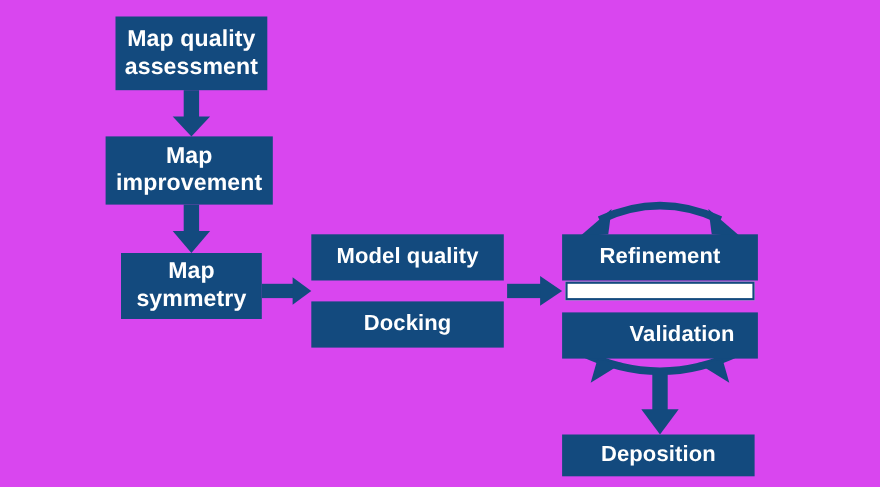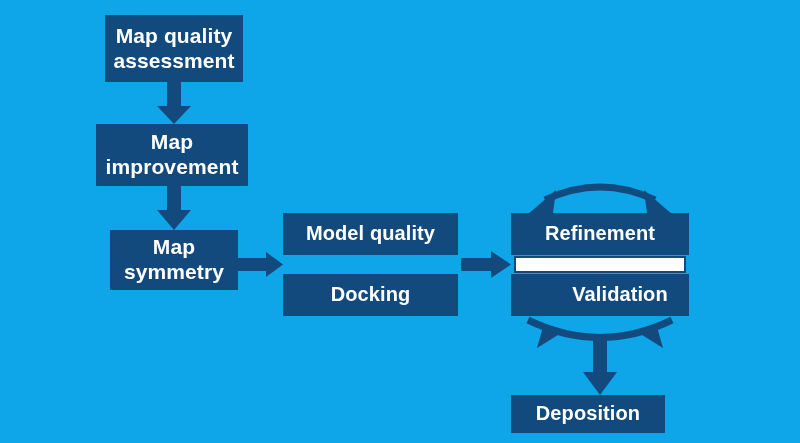--- a/index.html
+++ b/index.html
@@ -7,21 +7,21 @@
     padding: 0;
     background: #ffffff;
   }
   body {
     font-family: "Liberation Sans", sans-serif;
   }
   #canvas {
     position: relative;
     width: 800px;
     height: 443px;
-    background: #0ea5e9;
+    background: #d946ef;
     overflow: hidden;
   }
   .node {
     position: absolute;
     background: #134A7E;
     color: #ffffff;
     display: flex;
     align-items: center;
     justify-content: center;
     text-align: center;
@@ -36,22 +36,22 @@
     width: 100%;
     white-space: pre-line;
   }
   
   #node-map-quality   { left:105px; top:15px;  width:138px; height:67px;  font-size:21px; }
   #node-map-improve   { left:96px;  top:124px; width:152px; height:62px;  font-size:21px; }
   #node-map-symmetry  { left:110px; top:230px; width:128px; height:60px;  font-size:21px; }
   #node-model-build   { left:283px; top:213px; width:175px; height:42px;  font-size:20px; }
   #node-docking       { left:283px; top:274px; width:175px; height:42px;  font-size:20px; }
   #node-refinement    { left:511px; top:213px; width:178px; height:42px;  font-size:20px; }
-  #node-validation    { left:511px; top:274px; width:178px; height:42px;  font-size:20px;padding-left:40px; }
-  #node-deposition    { left:511px; top:395px; width:154px; height:38px;  font-size:20px; }
+  #node-validation    { left:511px; top:284px; width:178px; height:42px;  font-size:20px;padding-left:40px; }
+  #node-deposition    { left:511px; top:395px; width:175px; height:38px;  font-size:20px; }
 
   
   #divider-strip {
     position: absolute;
     left: 514px;
     top: 256px;
     width: 172px;
     height: 17px;
     background: #ffffff;
     border: 2px solid #134A7E;

